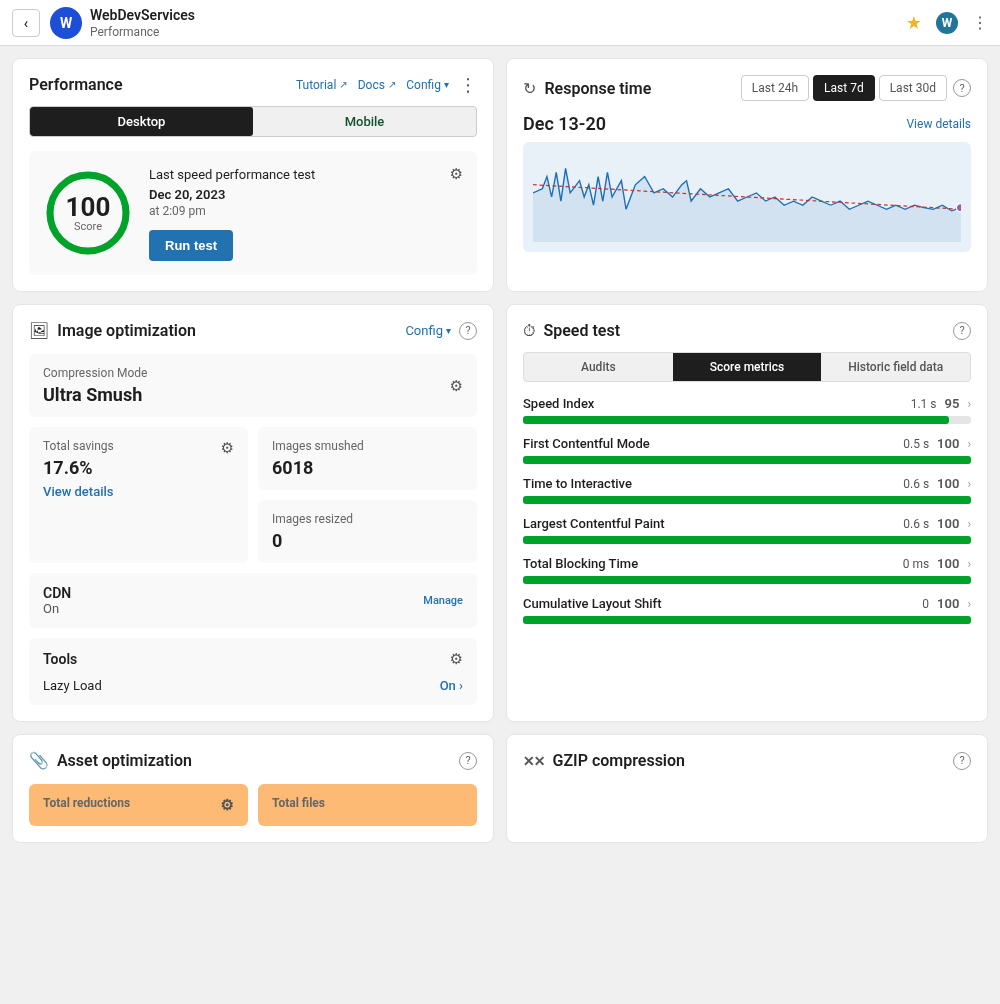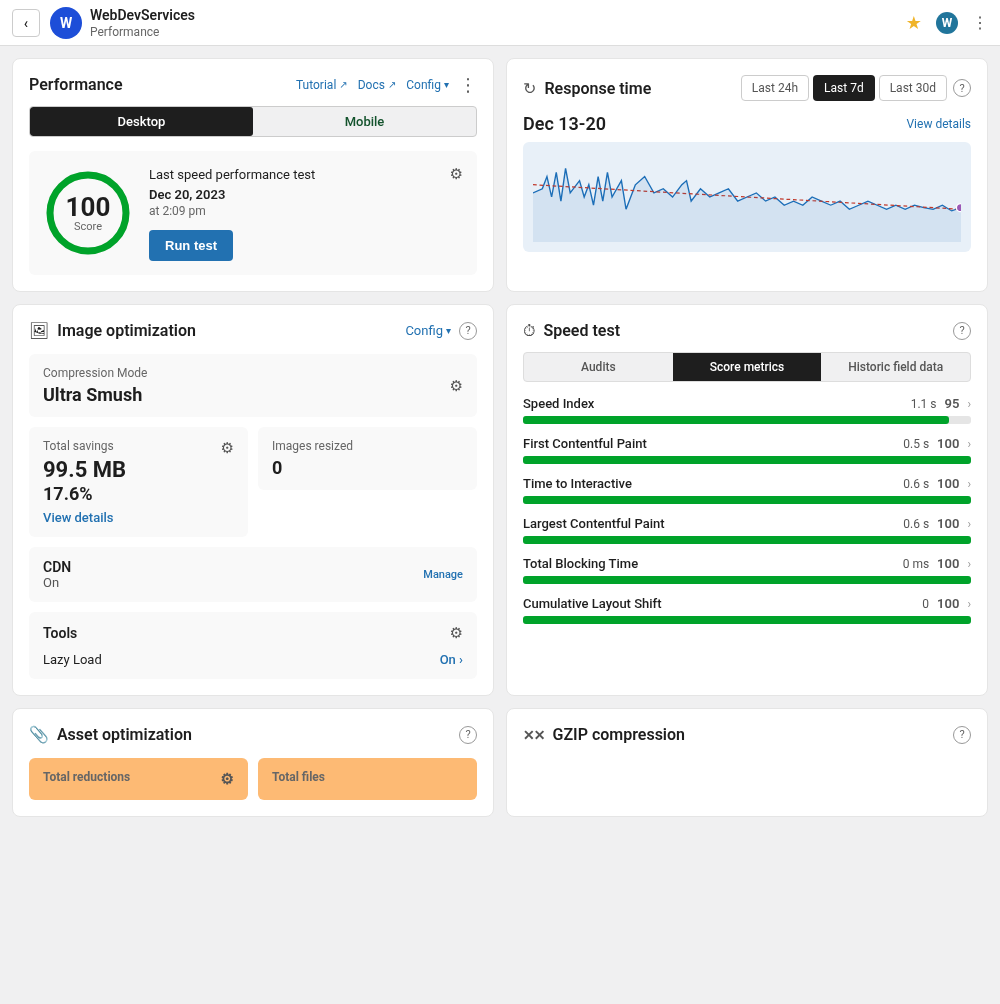--- a/index.html
+++ b/index.html
@@ -250,25 +250,28 @@
       </div>
       <span class="gear-icon">⚙</span>
     </div>
 
     <div class="stats-row">
       <div class="stat-box">
         <div style="display:flex; justify-content:space-between; align-items:flex-start;">
           <div class="stat-label">Total savings</div>
           <span class="gear-icon">⚙</span>
         </div>
-        <div class="stat-value">99.5 MB</div>
         <div class="stat-percent">17.6%</div>
         <a class="view-details">View details</a>
       </div>
       <div>
+        <div class="stat-box" style="margin-bottom:10px;">
+          <div class="stat-label">Images smushed</div>
+          <div class="stat-value-small">6018</div>
+        </div>
         <div class="stat-box">
           <div class="stat-label">Images resized</div>
           <div class="stat-value-small">0</div>
         </div>
       </div>
     </div>
 
     <div class="cdn-box">
       <div class="cdn-left">
         <div class="cdn-label">CDN</div>
@@ -313,21 +316,21 @@
         <span class="metric-score">95</span>
         <span class="chevron">›</span>
       </div>
     </div>
     <div class="metric-bar-bg">
       <div class="metric-bar" style="width:95%"></div>
     </div>
   </div>
         <div class="metric-row">
     <div class="metric-label-row">
-      <span class="metric-label">First Contentful Paint</span>
+      <span class="metric-label">First Contentful Mode</span>
       <div class="metric-right">
         <span>0.5 s</span>
         <span class="metric-score">100</span>
         <span class="chevron">›</span>
       </div>
     </div>
     <div class="metric-bar-bg">
       <div class="metric-bar" style="width:100%"></div>
     </div>
   </div>

